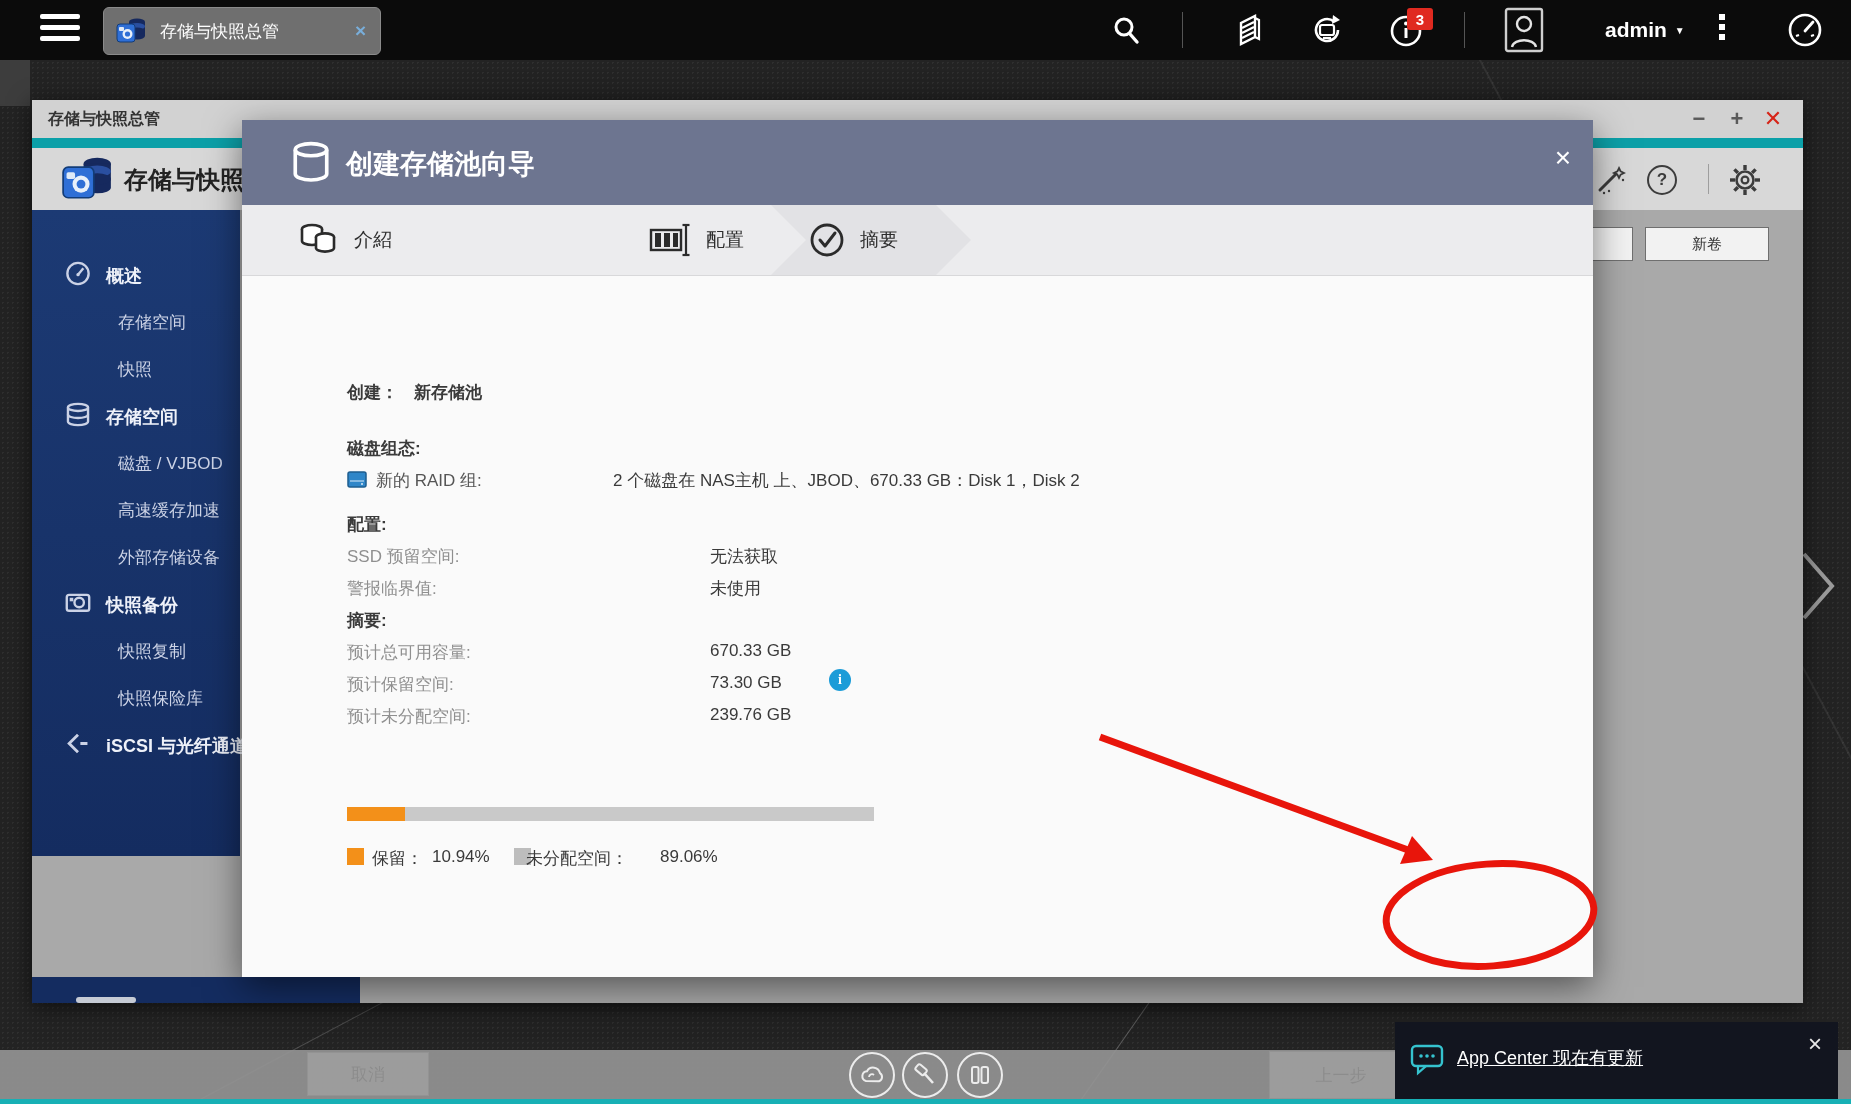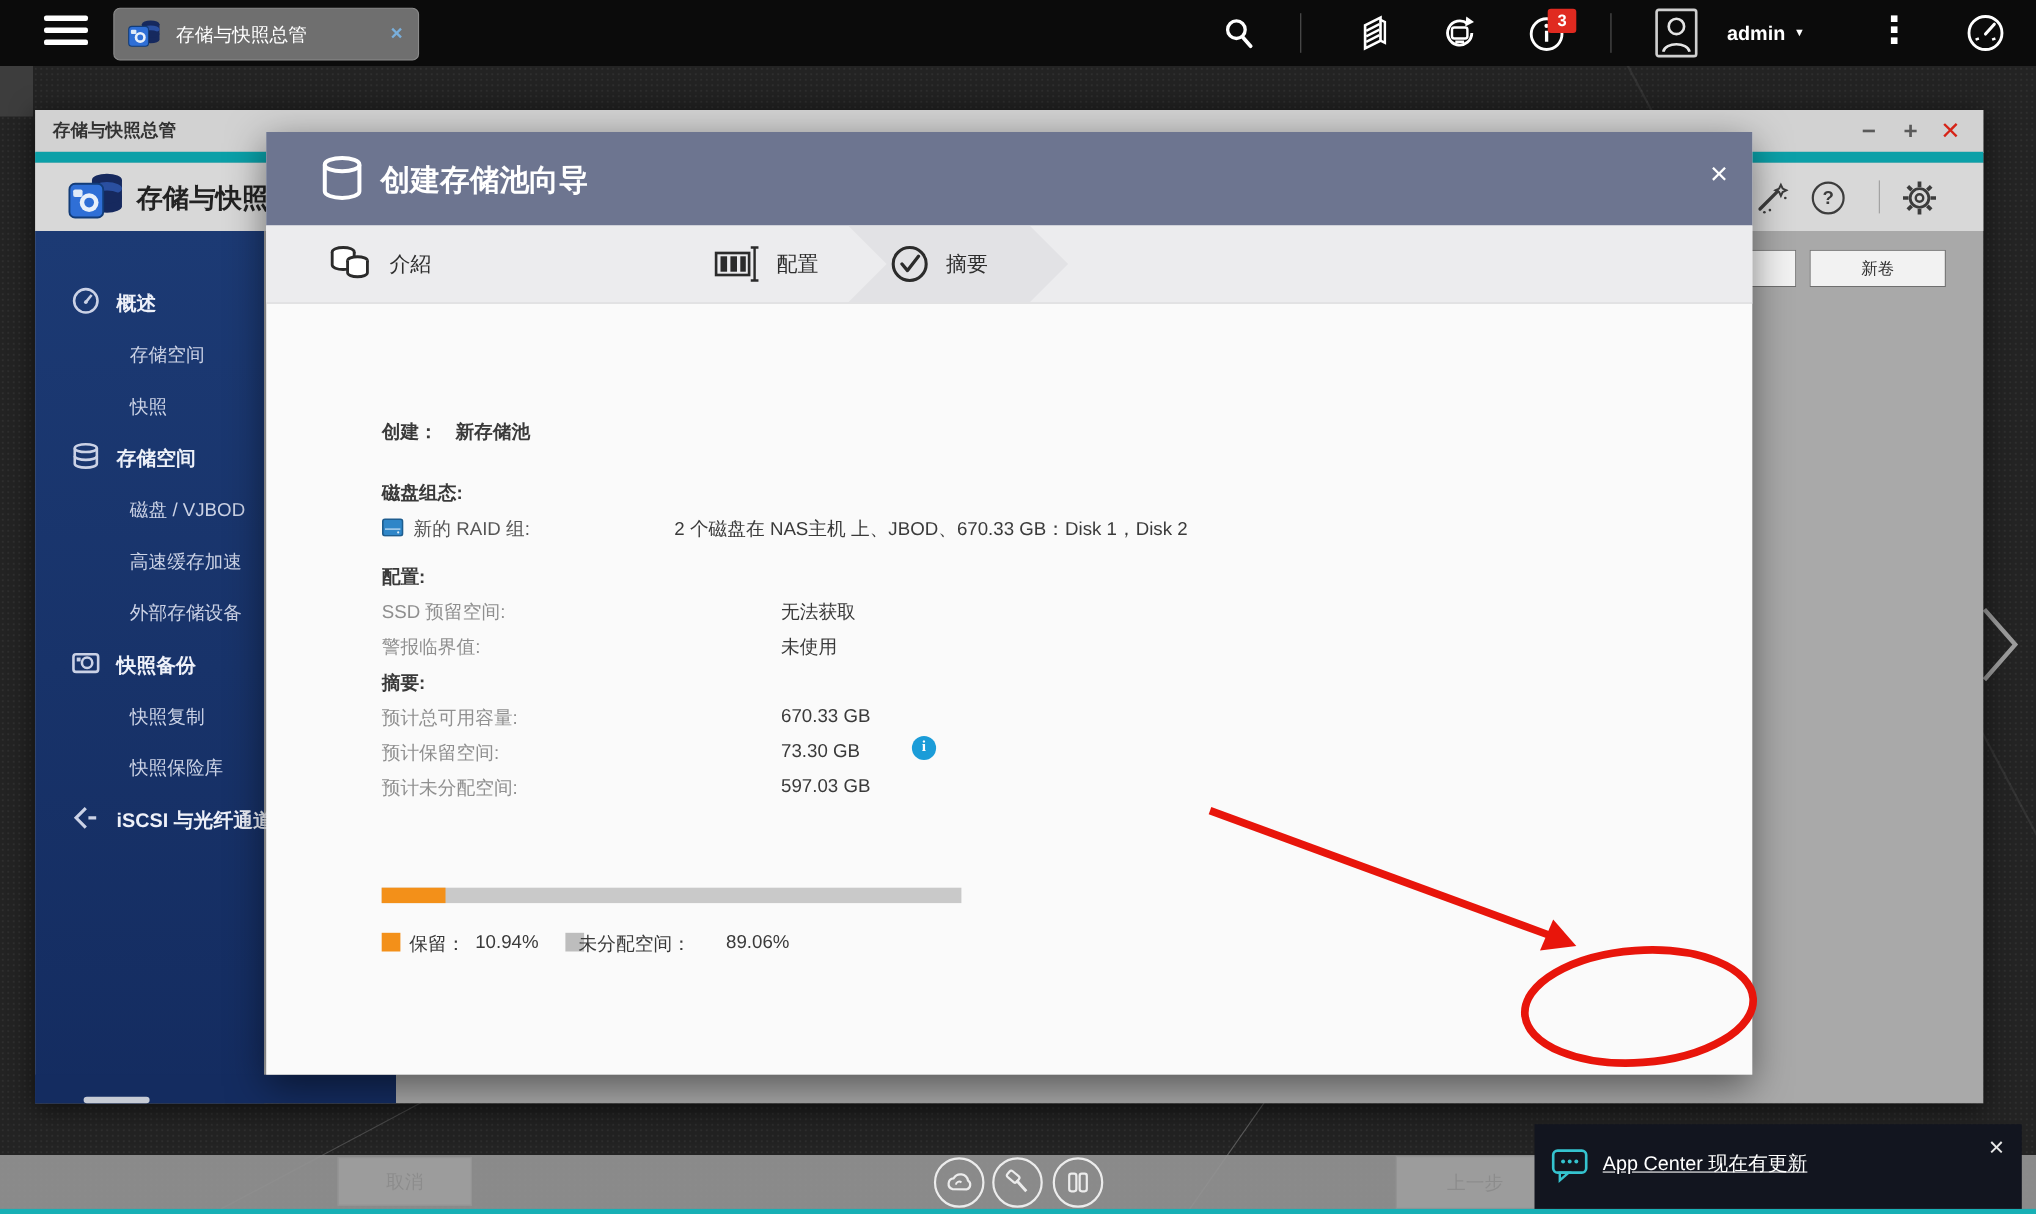--- a/index.html
+++ b/index.html
@@ -24,21 +24,21 @@
   .hamburger i{display:block;height:5px;background:#fff;border-radius:2px;margin-bottom:6px;}
   .app-tab{position:absolute;left:103px;top:7px;width:276px;height:46px;background:#6f6f6f;
     border:1px solid #8b8b8b;border-radius:6px;display:flex;align-items:center;cursor:pointer;}
   .app-tab .tab-label{color:#fff;font-size:17px;margin-left:12px;}
   .app-tab .tab-close{position:absolute;right:14px;color:#79aeda;font-size:19px;font-weight:bold;cursor:pointer;}
   .tbicon{position:absolute;top:0;height:60px;display:flex;align-items:center;justify-content:center;cursor:pointer;}
   .tb-divider{position:absolute;top:12px;width:1px;height:36px;background:#555;}
   .badge{position:absolute;left:22px;top:8px;min-width:20px;height:22px;background:#e02a20;color:#fff;
     font-size:15px;font-weight:bold;border-radius:3px;display:flex;align-items:center;justify-content:center;padding:0 3px;}
   .admin-wrap{position:absolute;left:1570px;top:0;height:60px;display:flex;align-items:center;cursor:pointer;}
-  .admin-wrap .admin-label{color:#fff;font-size:18px;font-weight:bold;}
+  .admin-wrap .admin-label{color:#fff;font-size:21px;font-weight:bold;margin-left:35px;}
   .admin-wrap .caret{color:#fff;font-size:10px;margin-left:8px;}
   .kebab{position:absolute;left:1716px;top:14px;width:12px;height:34px;cursor:pointer;}
   .kebab i{display:block;width:6px;height:6px;background:#fff;margin:0 auto 4px auto;}
 
   
   .appwin{position:absolute;left:32px;top:100px;width:1771px;height:903px;background:#a9a9a9;
     box-shadow:0 4px 22px rgba(0,0,0,0.6);z-index:10;}
   .win-titlebar{position:absolute;left:0;top:0;width:100%;height:38px;background:#d2d2d2;border-bottom:1px solid #bdbdbd;}
   .win-title{position:absolute;left:16px;top:9px;font-size:16px;font-weight:bold;color:#333;}
   .win-ctrl{position:absolute;top:4px;width:30px;height:30px;display:flex;align-items:center;justify-content:center;
@@ -49,21 +49,21 @@
   .appicon-big{position:absolute;left:26px;top:2px;}
   .app-title{position:absolute;left:92px;top:16px;font-size:24px;font-weight:bold;color:#222;}
   .banner-ic{position:absolute;top:14px;width:36px;height:36px;display:flex;align-items:center;justify-content:center;cursor:pointer;}
   .help-circle{width:26px;height:26px;border:2.5px solid #3c3c3c;border-radius:50%;display:flex;align-items:center;justify-content:center;
     font-size:17px;font-weight:bold;color:#3c3c3c;}
   .banner-divider{position:absolute;left:1676px;top:16px;width:1px;height:30px;background:#9e9e9e;}
   .toolbtn{position:absolute;top:127px;height:32px;background:#f2f2f2;border:1px solid #6f6f6f;
     display:flex;align-items:center;justify-content:center;font-size:15px;color:#333;cursor:pointer;}
 
   
-  .sidebar{position:absolute;left:0;top:110px;width:208px;height:793px;
+  .sidebar{position:absolute;left:0;top:110px;width:208px;height:646px;
     background:linear-gradient(180deg,#1c3a74 0%,#142c60 100%);padding-top:42px;box-sizing:border-box;}
   .side-item{position:relative;height:47px;display:flex;align-items:center;cursor:pointer;color:#ccd3e6;}
   .side-item.hdr{color:#eef1f9;font-weight:bold;font-size:18px;}
   .side-item.hdr .lbl{margin-left:74px;}
   .side-item .icon{position:absolute;left:33px;top:50%;transform:translateY(-50%);}
   .side-item.sub{font-size:17px;}
   .side-item.sub .lbl{margin-left:86px;}
   .side-item .lbl{white-space:nowrap;}
   .side-item.sel{background:#40588f;}
   .side-item.sel::before{content:"";position:absolute;left:-4px;top:4px;width:8px;height:39px;background:#cfd3da;border-radius:2px;}
@@ -390,21 +390,21 @@
     <span class="val" style="left:468px;top:270px;">无法获取</span>
     <span class="brow gray" style="left:105px;top:302px;">警报临界值:</span>
     <span class="val" style="left:468px;top:302px;">未使用</span>
 
     <span class="brow bold" style="left:105px;top:334px;">摘要:</span>
     <span class="brow gray" style="left:105px;top:366px;">预计总可用容量:</span>
     <span class="val" style="left:468px;top:366px;">670.33 GB</span>
     <span class="brow gray" style="left:105px;top:398px;">预计保留空间:</span>
     <span class="val" style="left:468px;top:398px;">73.30 GB</span>
     <span class="brow gray" style="left:105px;top:430px;">预计未分配空间:</span>
-    <span class="val" style="left:468px;top:430px;">597.03 GB</span>
+    <span class="val" style="left:468px;top:430px;">239.76 GB</span>
     <span class="info-dot" style="top:394px;">i</span>
 
     <div class="pbar">
       <div class="fill" style="width: 10.94%;"></div>
     </div>
 
     <span class="legend-sq" style="left:105px;top:573px;background:#f39019;"></span>
     <span class="brow" style="left:130px;top:572px;">保留：</span>
     <span class="val" style="left:190px;top:572px;">10.94%</span>
     <span class="legend-sq" style="left:272px;top:573px;background:#bdbdbd;"></span>

